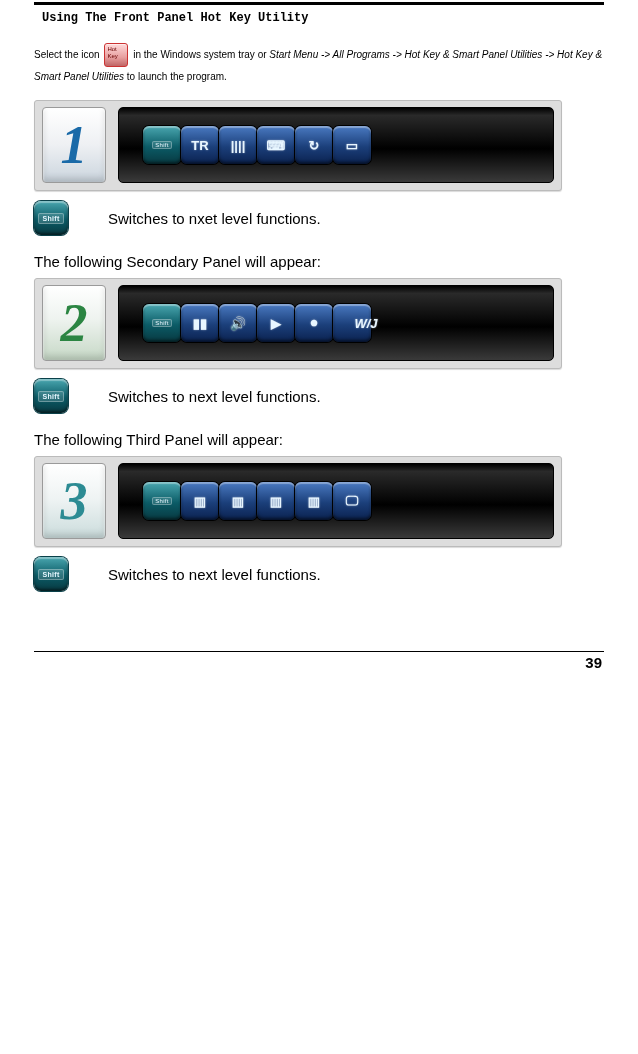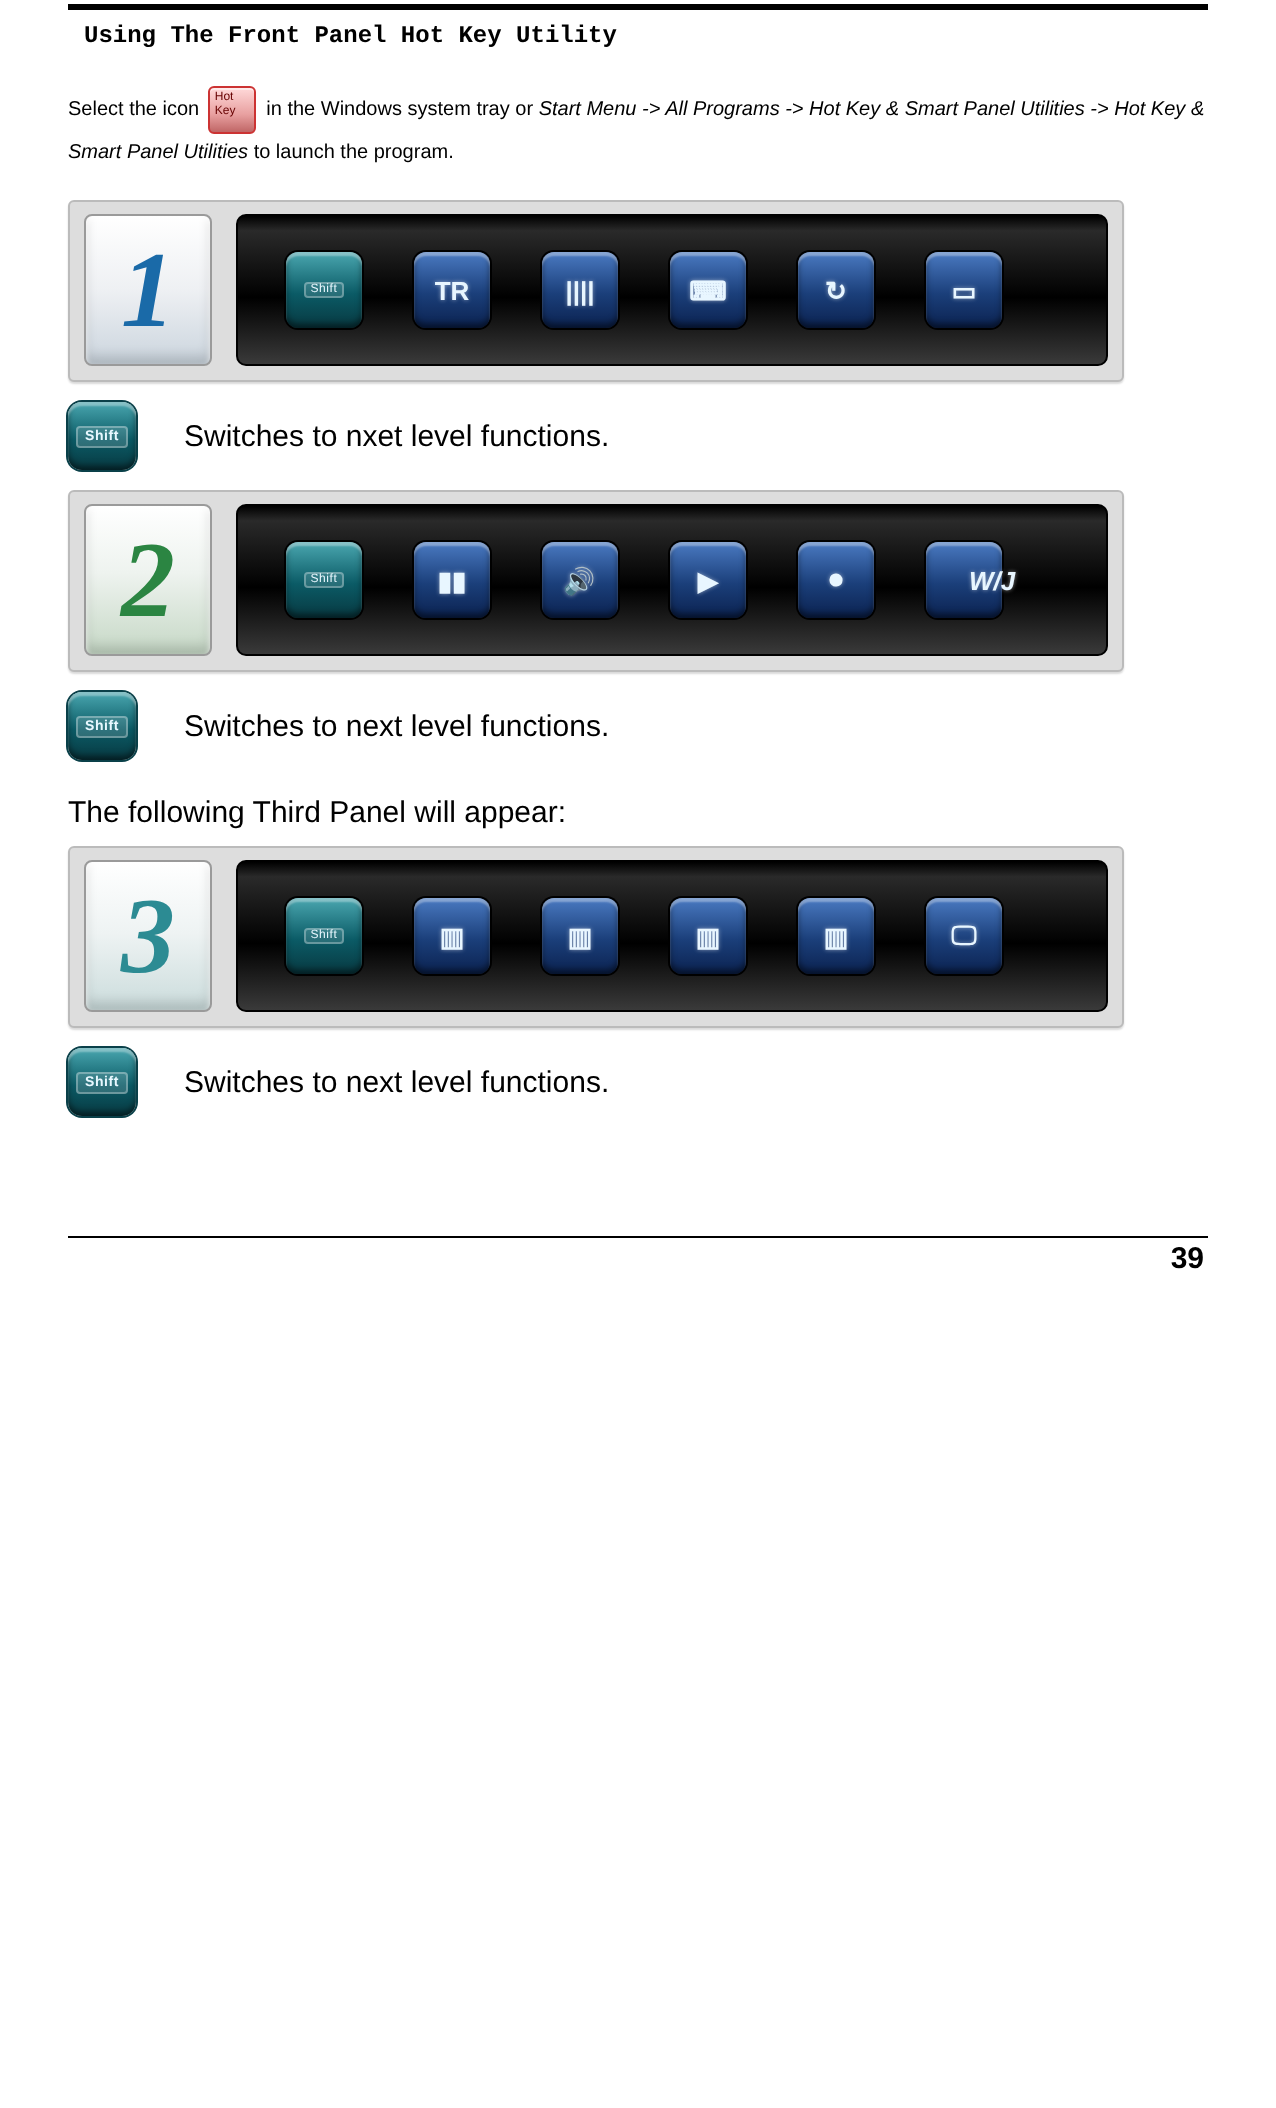--- a/index.html
+++ b/index.html
@@ -97,42 +97,41 @@
   .big-number.n1 { background: linear-gradient(#fff,#eef0f3 50%, #cbd5de); color:#1a6aa8; }
   .big-number.n2 { background: linear-gradient(#fff,#eef3ef 45%, #c6d8c6); color:#2b8542; }
   .big-number.n3 { background: linear-gradient(#fff,#eef3f3 48%, #cbdcdc); color:#2c8b93; }
   .button-bar {
     flex:1;
     background: linear-gradient(#000 0%, #2a2a2a 10%, #000 55%, #3a3a3a 100%);
     border-radius: 5px;
     border: 1px solid #000;
     display:flex;
     align-items:center;
-    gap: 26px;
     padding: 0 24px;
   }
   .pbtn {
     width: 38px;
     height: 38px;
     border-radius: 6px;
     display:flex;
     align-items:center;
     justify-content:center;
     position:relative;
     box-shadow: inset 0 2px 1px rgba(255,255,255,.35), inset 0 -2px 3px rgba(0,0,0,.5), 0 0 0 1px #000;
   }
   .pbtn.teal { background: linear-gradient(#4aa7b0,#0b5b66 55%,#083941); }
   .pbtn.blue { background: linear-gradient(#4a7ac2,#1b3f7a 55%,#0b2250); }
   .glyph { font-size: 13px; color:#e8f6ff; text-shadow:0 0 2px rgba(255,255,255,.5); font-weight:bold; }
 
   
   .legend-row{
     display:flex;
     align-items:center;
-    gap:24px;
+    gap:40px;
     margin: 6px 0 10px 0;
   }
   .legend-icon{
     width:34px; height:34px; border-radius:7px;
     background: linear-gradient(#4aa7b0,#0b5b66 55%,#083941);
     box-shadow: inset 0 2px 1px rgba(255,255,255,.35), inset 0 -2px 3px rgba(0,0,0,.5), 0 0 0 1px #0a4049;
     display:flex; align-items:center; justify-content:center;
     color:#e8f8ff; font-size:9px; font-weight:bold;
   }
   .legend-icon span{
@@ -208,20 +207,21 @@
       </div>
     </div>
   </div>
   <div class="legend-row">
     <div class="legend-icon">
         <span>Shift</span>
       </div>
     <div class="legend-text">Switches to nxet level functions.</div>
   </div>
 
+  <div class="panel-caption">The following Secondary Panel will appear:</div>
   <div class="panel-frame">
     <div class="panel-inner">
       <div class="big-number n2">2</div>
       <div class="button-bar">
         <div class="pbtn teal">
             <span class="shift-tag">Shift</span>
           </div>
         <div class="pbtn blue">
             <span class="glyph">▮▮</span>
           </div>

